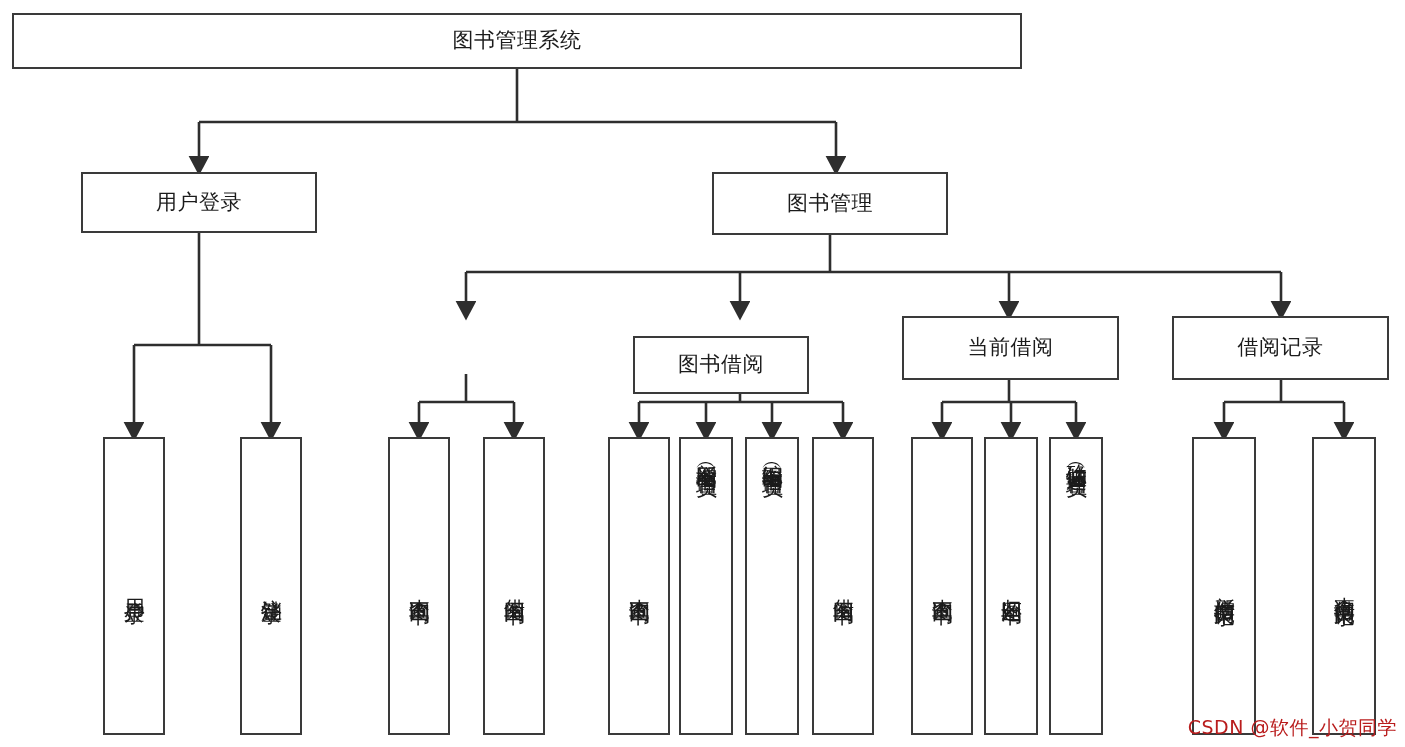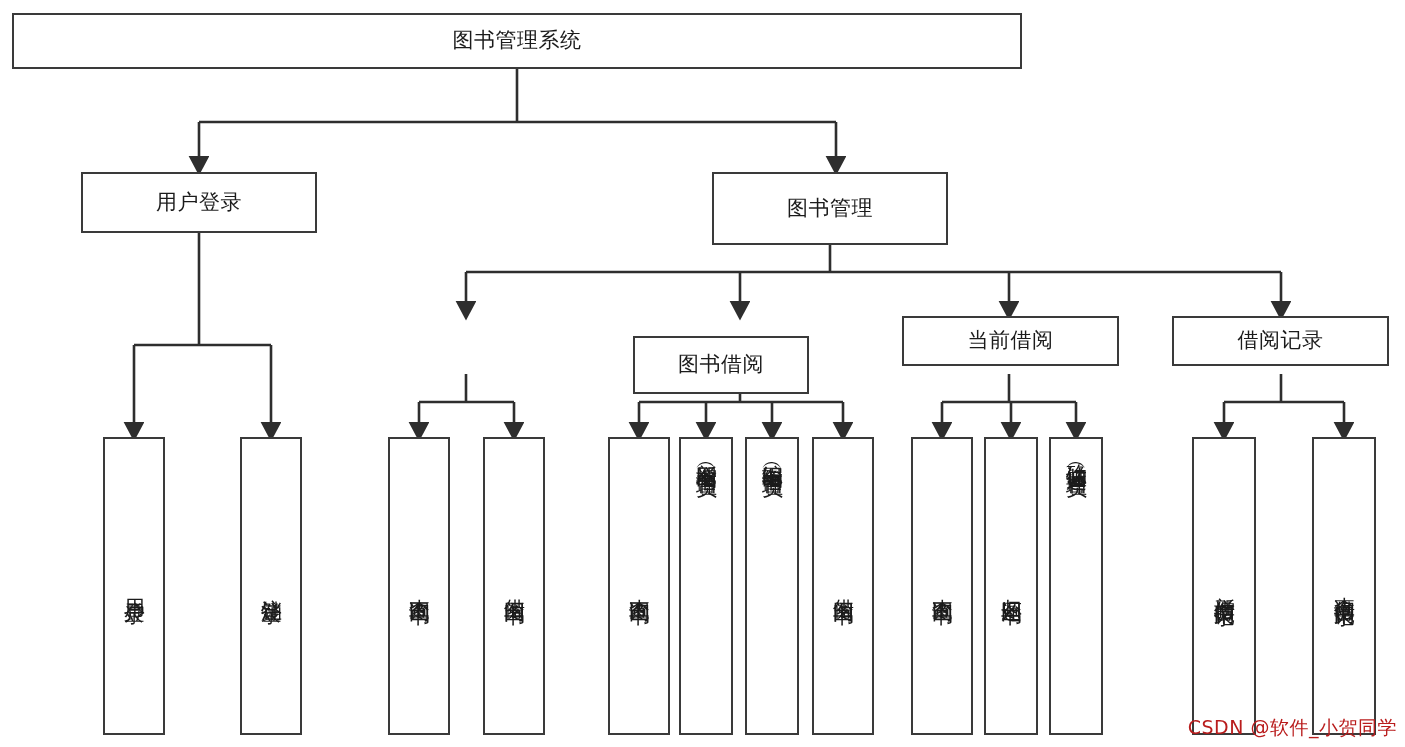--- a/index.html
+++ b/index.html
@@ -143,34 +143,34 @@
   </svg>
 
   <div class="node-box" style="left:12px; top:13px; width:1010px; height:56px;">
     <span class="node-label-h">图书管理系统</span>
   </div>
 
   <div class="node-box" style="left:81px; top:172px; width:236px; height:61px;">
     <span class="node-label-h">用户登录</span>
   </div>
 
-  <div class="node-box" style="left:712px; top:172px; width:236px; height:73px;">
+  <div class="node-box" style="left:712px; top:172px; width:236px; height:63px;">
     <span class="node-label-h">图书管理</span>
   </div>
 
 
   <div class="node-box" style="left:633px; top:316px; width:176px; height:58px;margin-top:20px;">
     <span class="node-label-h">图书借阅</span>
   </div>
 
-  <div class="node-box" style="left:902px; top:316px; width:217px; height:50px;">
+  <div class="node-box" style="left:902px; top:316px; width:217px; height:64px;">
     <span class="node-label-h">当前借阅</span>
   </div>
 
-  <div class="node-box" style="left:1172px; top:316px; width:217px; height:50px;">
+  <div class="node-box" style="left:1172px; top:316px; width:217px; height:64px;">
     <span class="node-label-h">借阅记录</span>
   </div>
 
   <div class="node-box leaf-box center-text" style="left:103px; top:437px; width:62px; height:298px;">
     <span class="node-label-v">用户登录</span>
   </div>
 
   <div class="node-box leaf-box center-text" style="left:240px; top:437px; width:62px; height:298px;">
     <span class="node-label-v">注销登录</span>
   </div>

